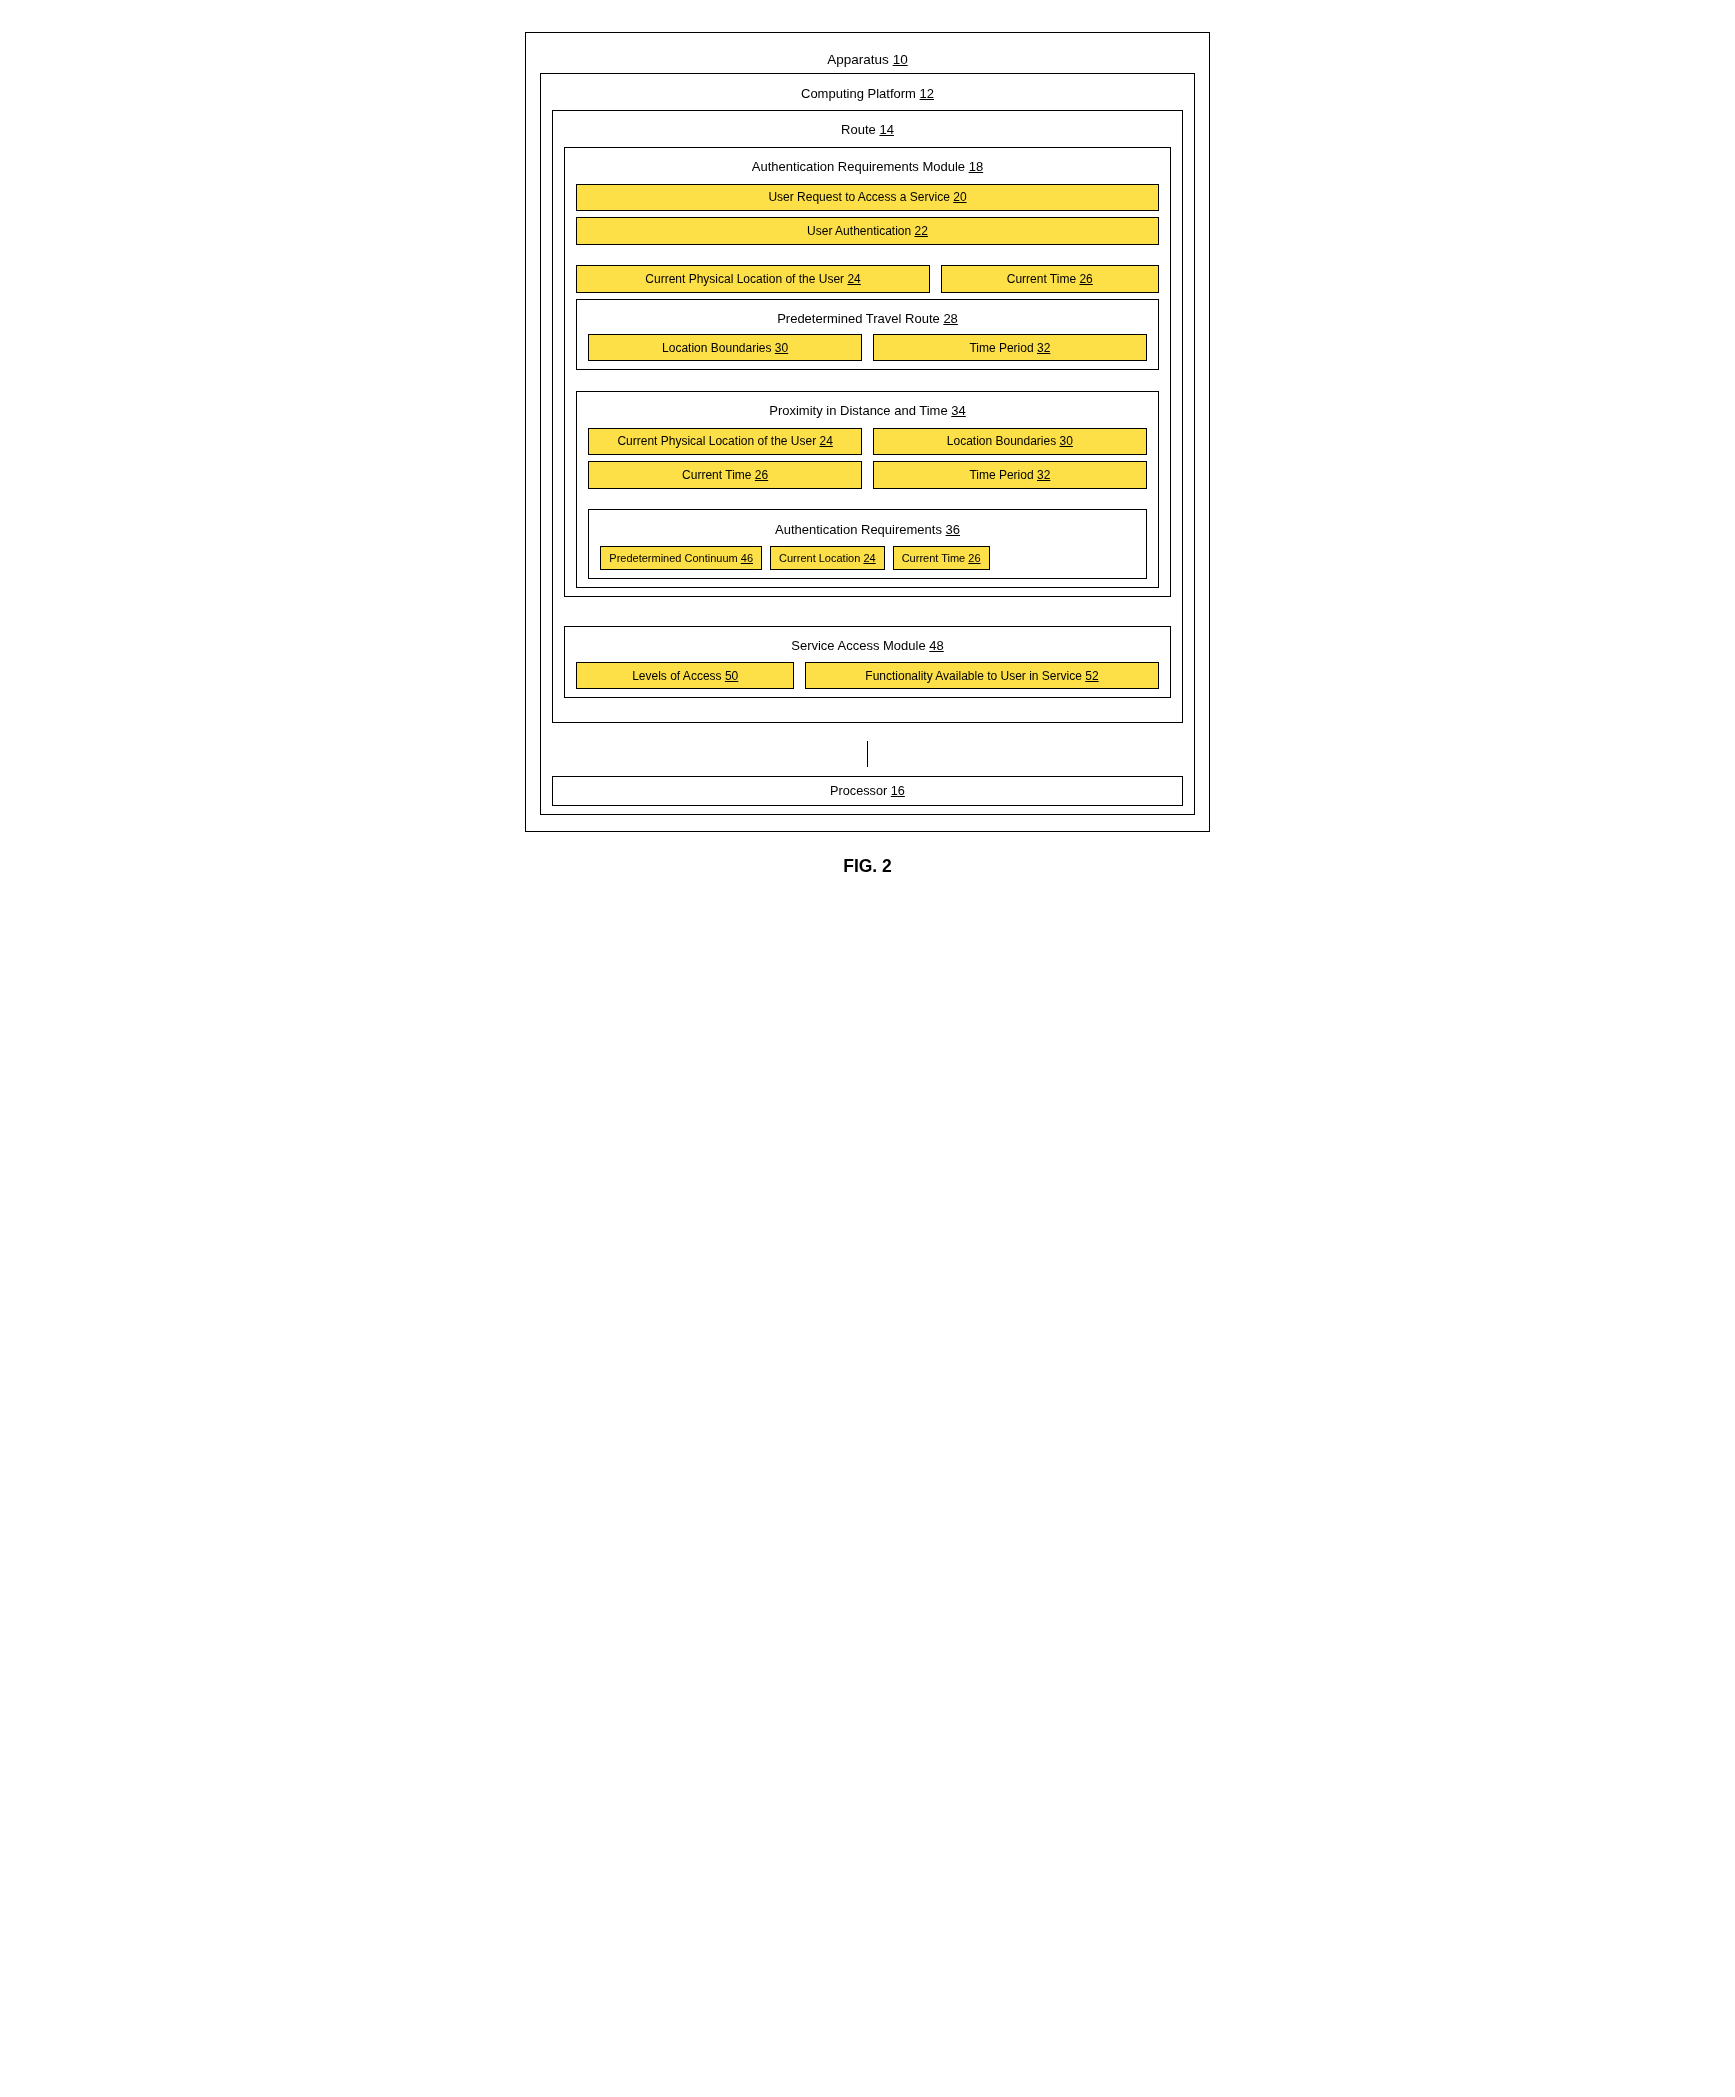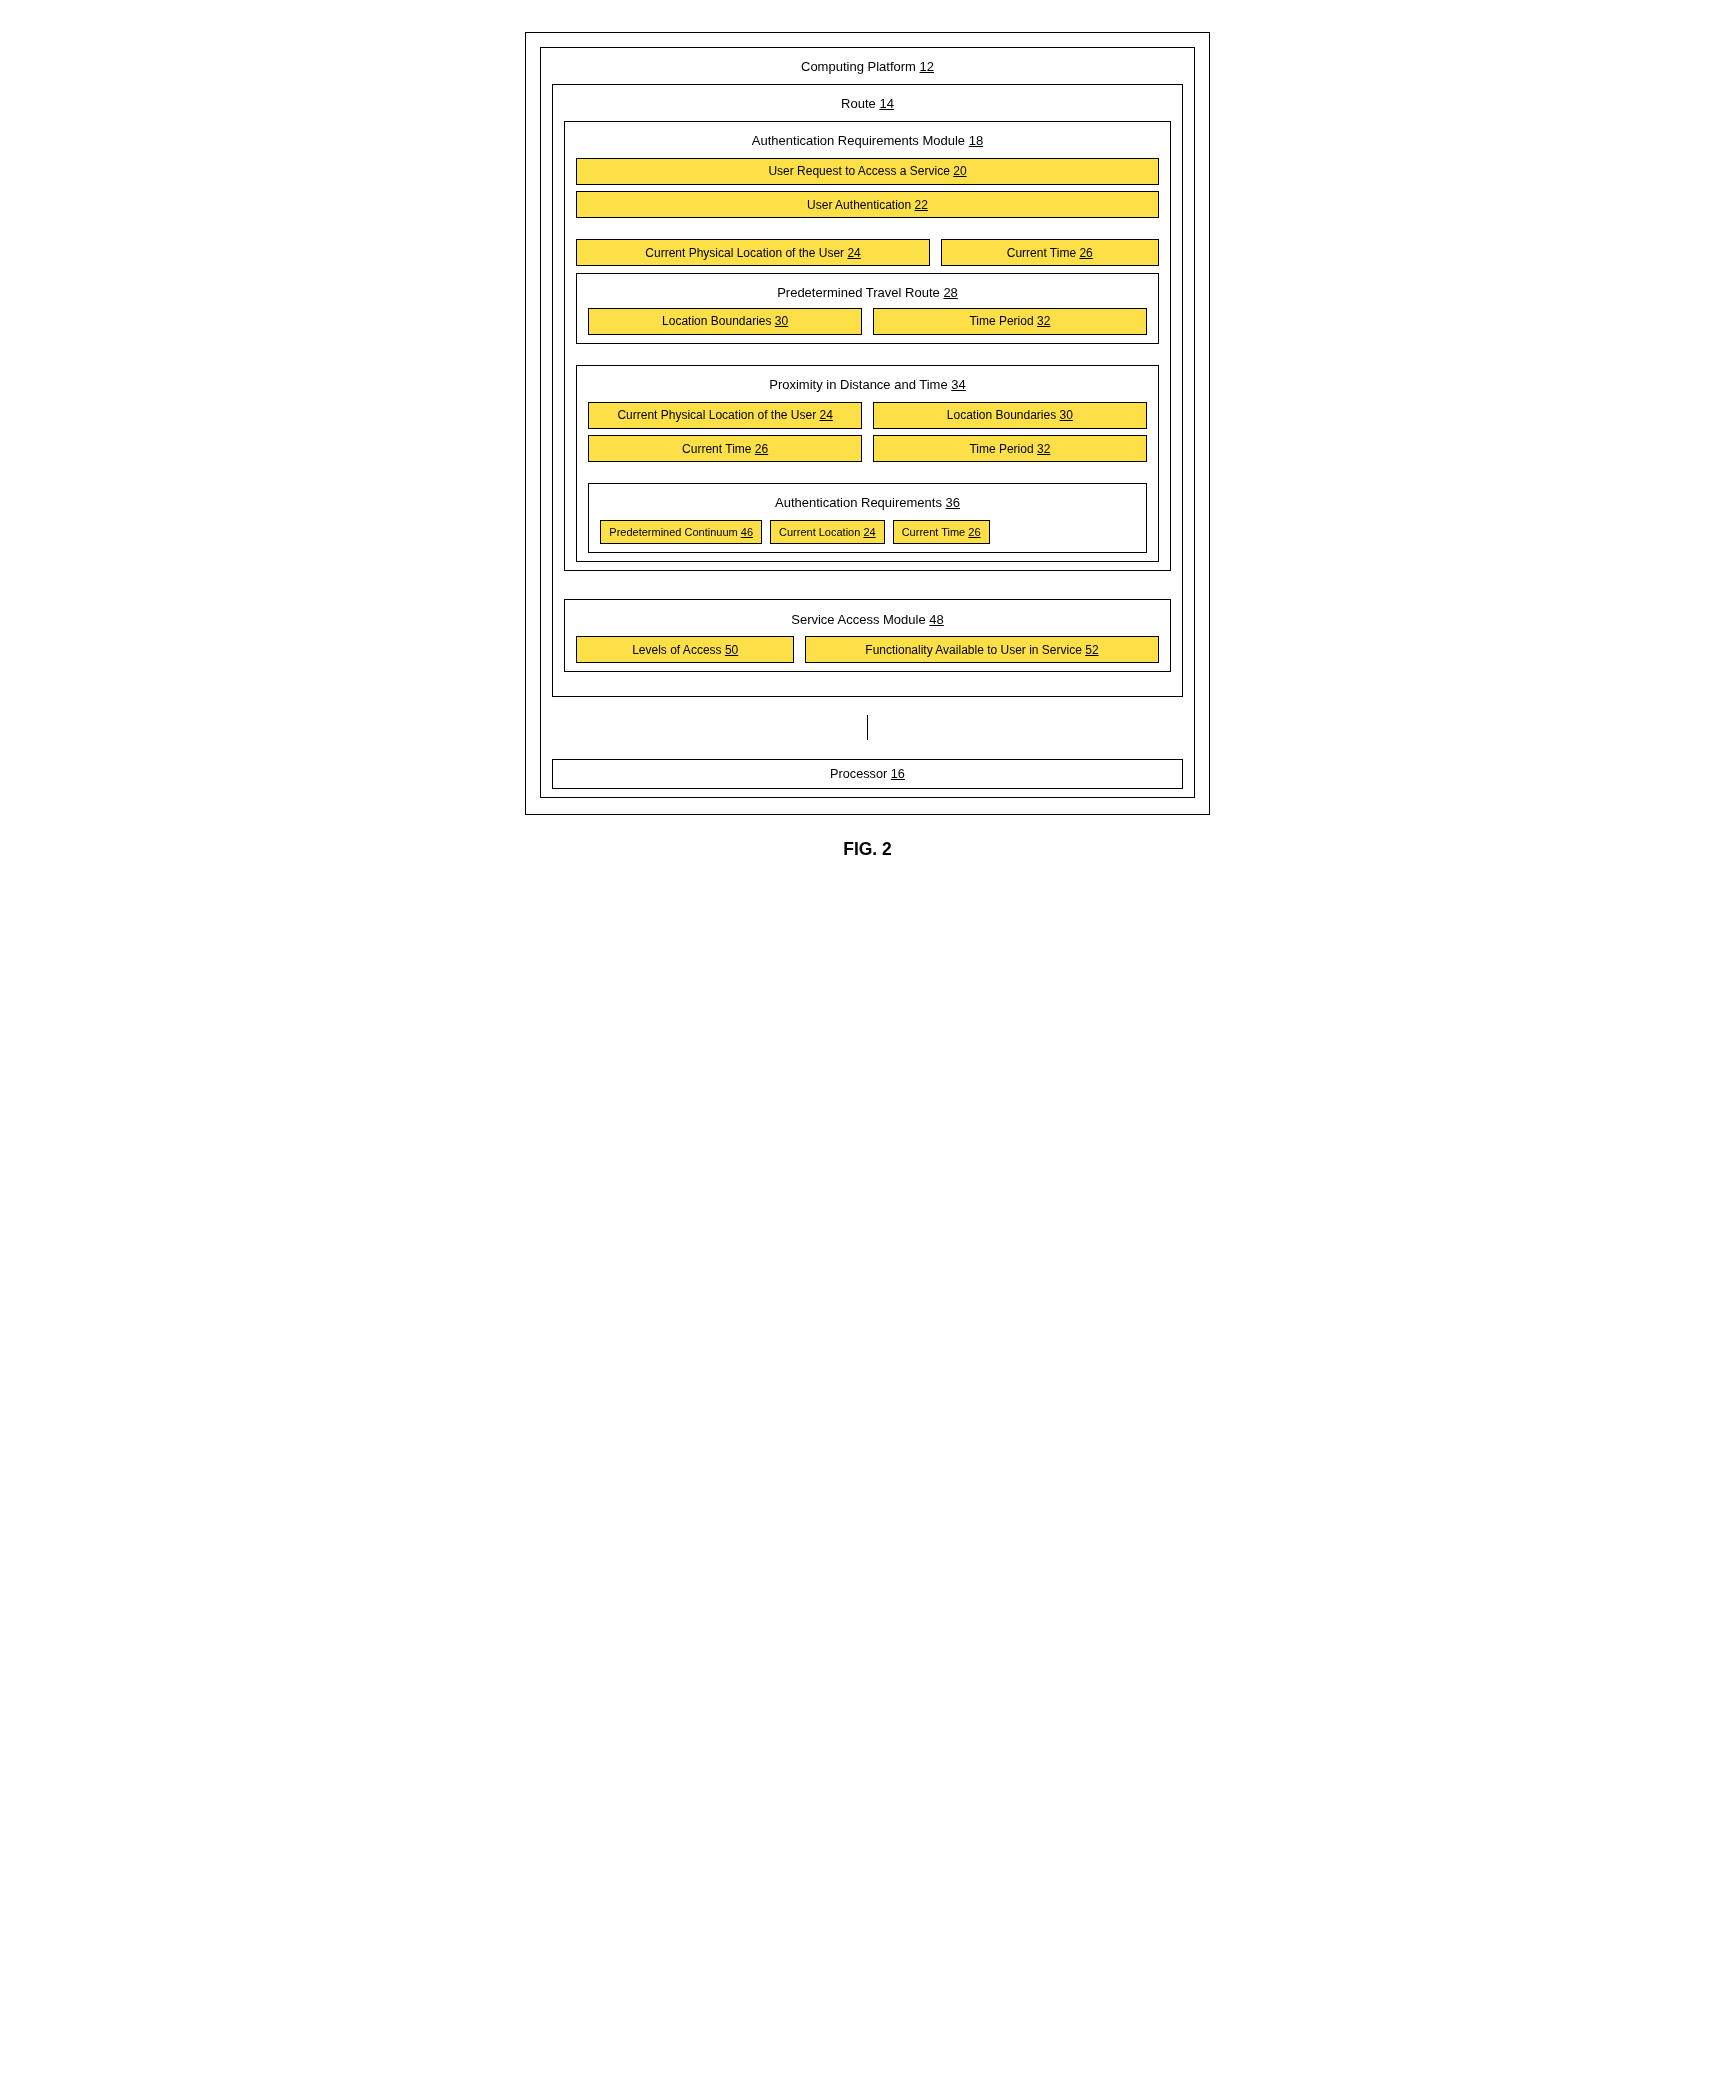--- a/index.html
+++ b/index.html
@@ -157,41 +157,44 @@
       background: #000;
     }
 
     
     .processor-box {
       border: 1.6px solid #000;
       padding: 7.2px 11px;
       text-align: center;
       font-size: 12.7px;
       width: 100%;
-      margin-top: 9px;
+      margin-top: 0;
     }
 
     
     .fig-label {
       font-size: 17.5px;
       font-weight: bold;
       margin-top: 24px;
       text-align: center;
     }
 
     .spacer {
       height: 8px;
     }
   </style>
 </head>
 <body>
 
 <div class="diagram-wrapper">
 
   <div class="outer-box">
+    <div class="label-row">
+      <span>Apparatus</span> <u>10</u>
+    </div>
 
     <div class="nested-box">
       <div class="label-row">
         <span>Computing Platform</span> <u>12</u>
       </div>
 
       <div class="nested-box">
         <div class="label-row">
           <span>Route</span> <u>14</u>
         </div>

